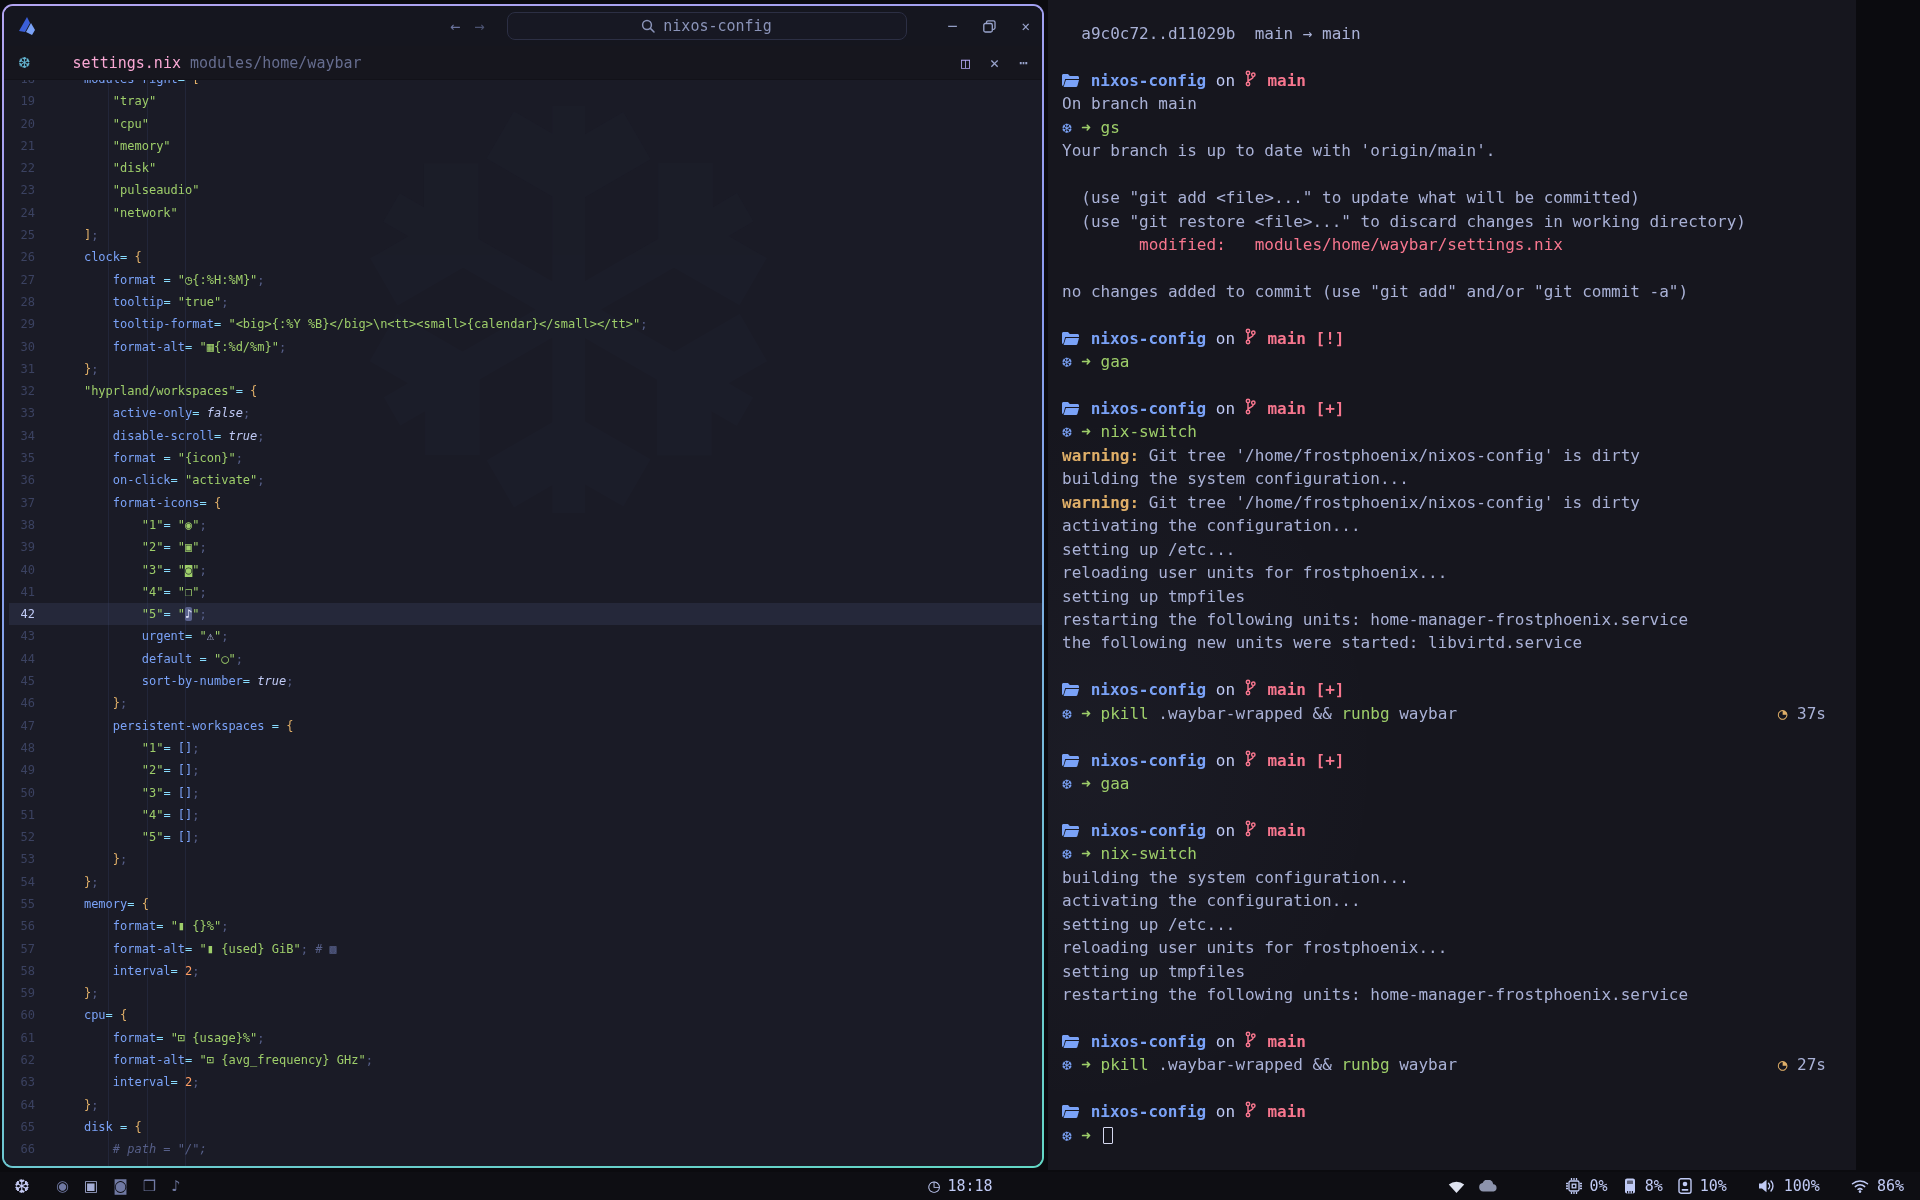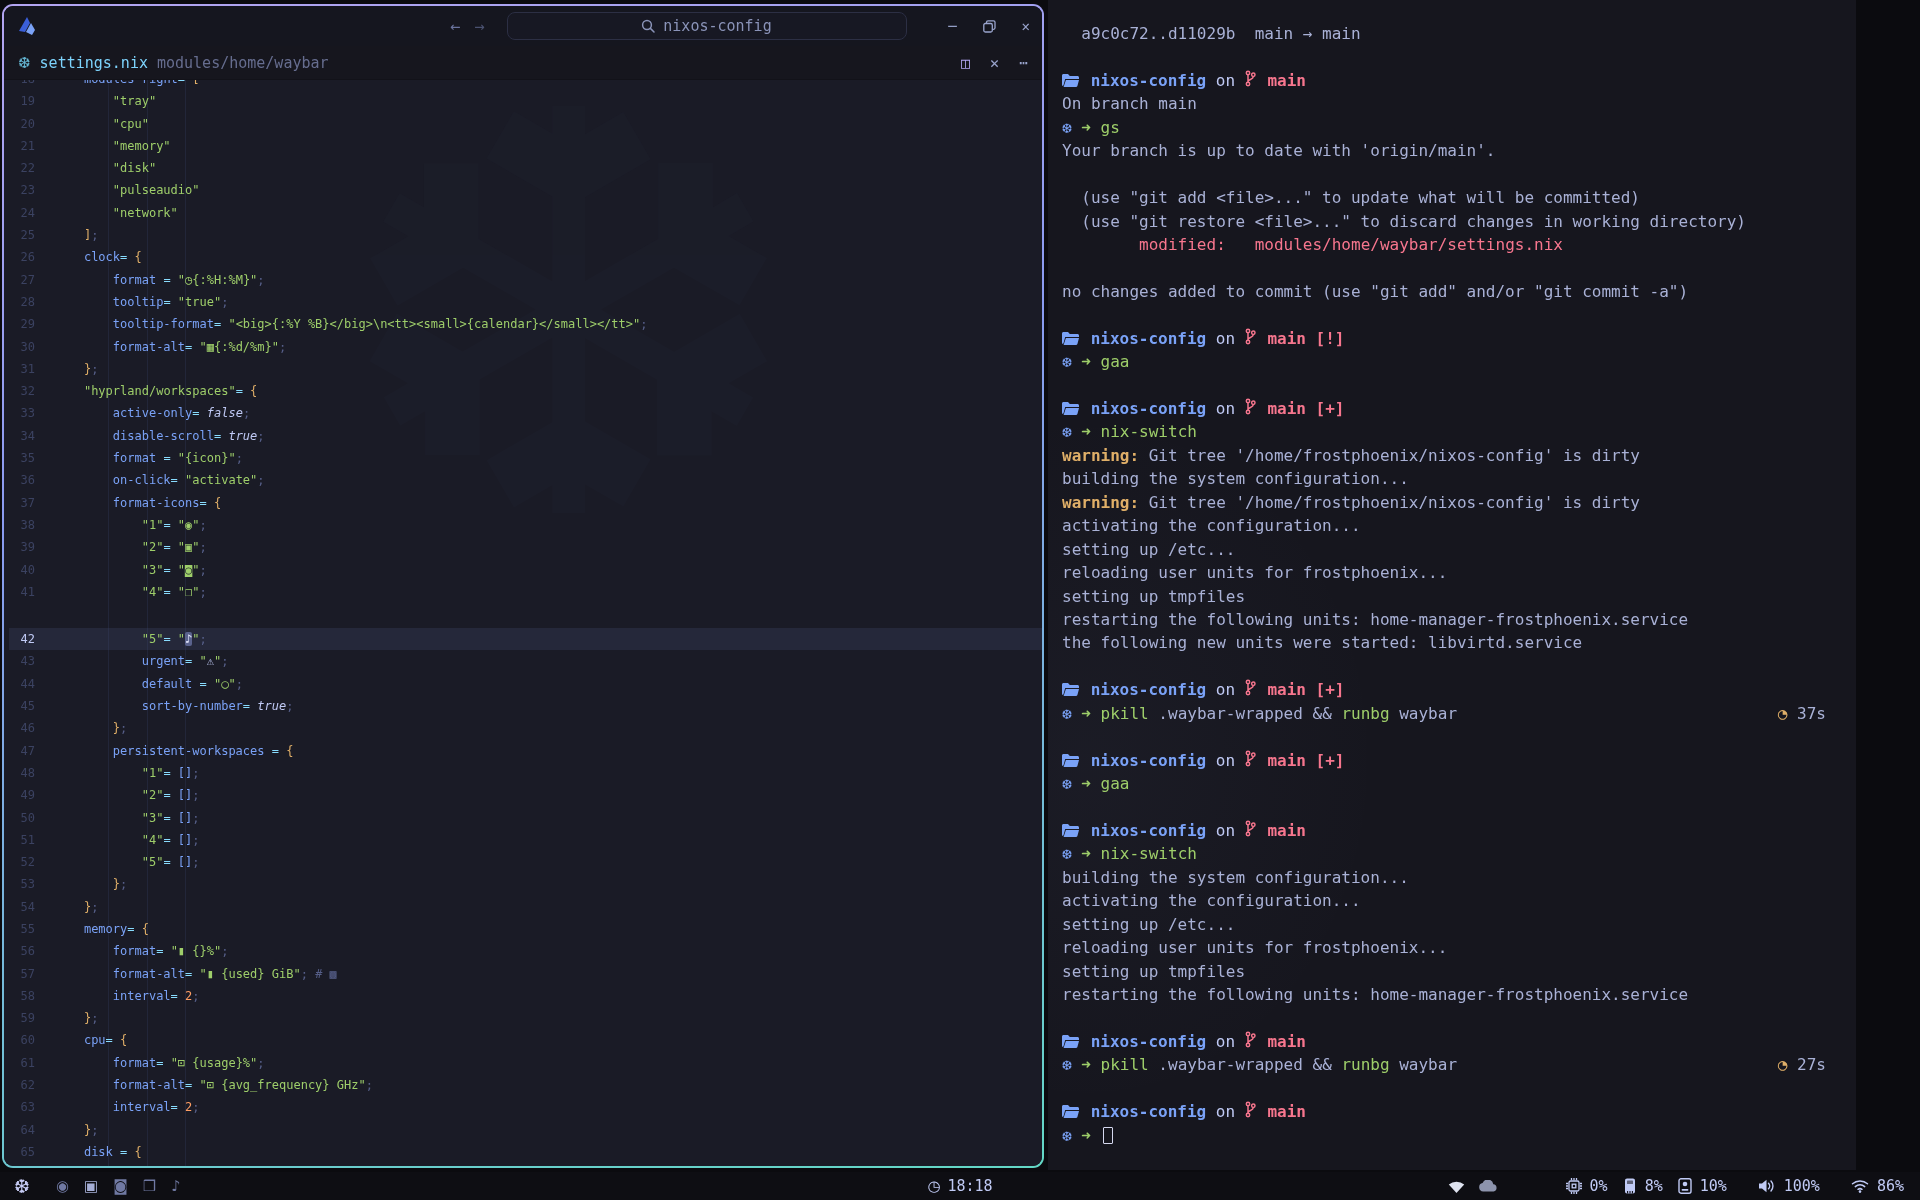--- a/index.html
+++ b/index.html
@@ -12,33 +12,33 @@
   .win-inner{width:100%;height:100%;border-radius:9px;overflow:hidden;background:#1a1b26;display:flex;flex-direction:column;}
   .titlebar{height:40px;background:#15161f;display:flex;align-items:center;padding:0 12px;flex:none;}
   .logo{width:26px;display:flex;align-items:center;}
   .nav{display:flex;gap:14px;margin-left:408px;color:#6a739e;font-size:17px;}
   .nav span{cursor:default;}
   .searchbox{margin-left:22px;width:400px;height:28px;border:1px solid #2c2f44;border-radius:8px;
     display:flex;align-items:center;justify-content:center;gap:8px;color:#8a93b8;font-size:15px;background:#171823;}
   .wctrl{margin-left:auto;display:flex;gap:26px;align-items:center;color:#9aa5ce;font-size:14px;}
   .tabbar{height:34px;background:#16161e;border-bottom:1px solid #121219;display:flex;align-items:center;padding:0 14px;flex:none;}
   .tab{display:flex;align-items:center;gap:9px;font-size:15px;}
-  .tab .fname{color:#7dd3fc;}
+  .tab .fname{color:#f9a8d4;margin-left:33px;}
   .tab .fpath{color:#666d8f;}
   .tabicons{margin-left:auto;display:flex;gap:20px;align-items:center;color:#9aa5ce;font-size:15px;}
   .nixglyph{color:#63b4d1;font-size:15px;font-family:"DejaVu Sans",sans-serif;}
 
   .codearea{position:relative;flex:1;overflow:hidden;background:#1a1b26;}
   .watermark{position:absolute;left:330px;top:-40px;font-size:560px;line-height:1;color:#20233312;
     color:#262a3e;opacity:.14;font-family:"DejaVu Sans",sans-serif;user-select:none;}
   .guides{position:absolute;top:0;bottom:0;width:1px;background:#222639;}
   .coderows{position:absolute;left:5px;right:0;top:-12px;font-size:12px;}
   .eline{display:flex;height:22.3px;line-height:22.3px;white-space:pre;}
   .eline .ln{width:46px;flex:none;text-align:right;padding-right:20px;color:#3b4261;}
-  .eline.cur{background:rgba(68,75,110,.28);margin-top:25px;}
+  .eline.cur{background:rgba(68,75,110,.28);}
   .eline.cur .ln{color:#c0caf5;}
   .c-k{color:#7aa2f7}.c-o{color:#89ddff}.c-s{color:#9ece6a}.c-n{color:#ff9e64}
   .c-bo{color:#c0caf5;font-style:italic}.c-br{color:#e0af68}.c-bb{color:#7aa2f7}
   .c-sc{color:#565f89}.c-c{color:#565f89;font-style:italic}.c-p{color:#c0caf5}.c-w{color:#c0caf5}
   .c-cur{background:#5a628c;color:#e8ebff;border-radius:2px}
 
   
   .term{position:absolute;left:1048px;top:0;width:808px;height:1170px;background:#16161e;
     padding:22px 0 0 14px;font-size:16px;}
   .term::before{content:"";position:absolute;inset:0;

